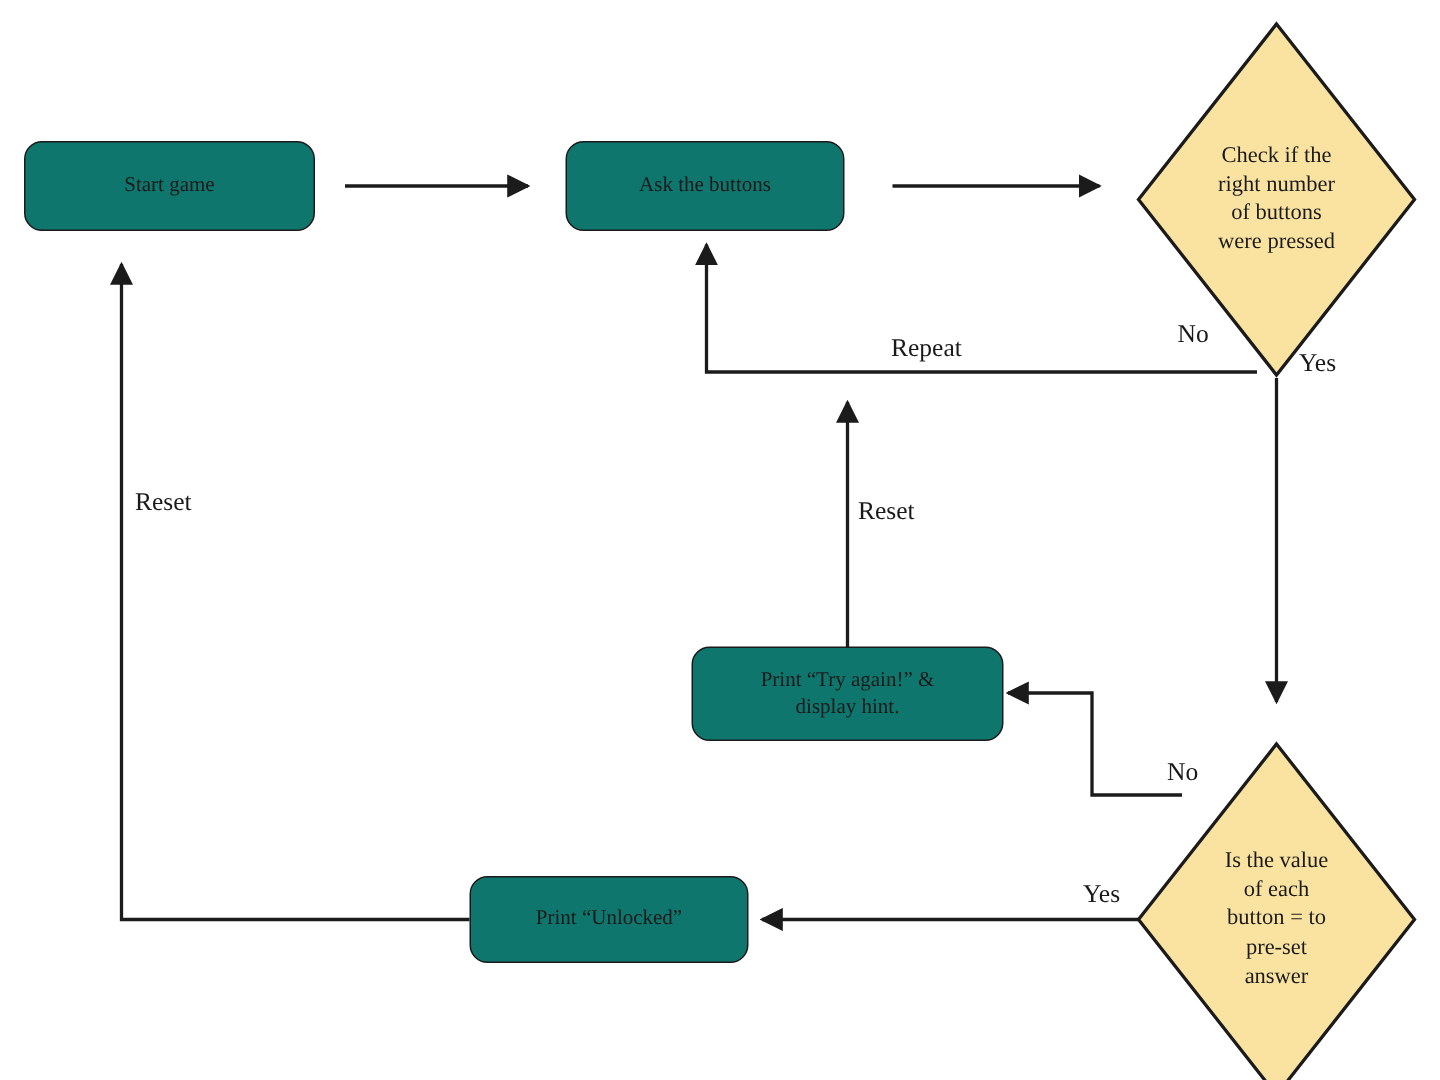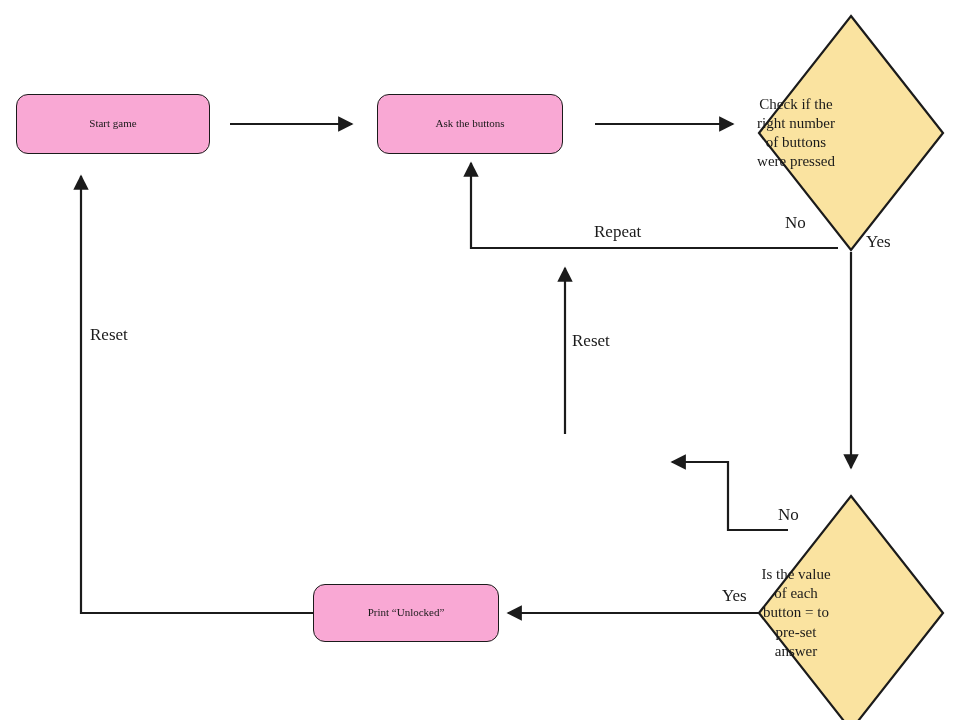--- a/index.html
+++ b/index.html
@@ -26,41 +26,42 @@
   .node {
     position: absolute;
     box-sizing: border-box;
     display: flex;
     align-items: center;
     justify-content: center;
     text-align: center;
     color: #1a1a1a;
   }
   .proc {
-    background: #f9a8d4;
+    background: #0f766e;
     border: 1.6px solid #1b1b1b;
     border-radius: 12px;
-    font-size: 11px;
+    font-size: 14px;
     line-height: 1.25;
     padding: 4px 8px;
   }
   .decision-wrap {
     position: absolute;
   }
   .decision-shape {
     position: absolute;
     left: 0; top: 0;
     width: 100%; height: 100%;
   }
   .decision-label {
     position: absolute;
     left: 0; top: 0;
     width: 100%; height: 100%;
     display: flex;
     align-items: center;
+    justify-content: center;
     text-align: center;
     font-size: 15px;
     line-height: 1.28;
     color: #1a1a1a;
   }
   .decision-label span {
     display: block;
     max-width: 78px;
   }
   .edge-label {
@@ -118,20 +119,24 @@
 
   <div class="decision-wrap" style="left:757px; top:494px; width:188px; height:238px;">
     <svg class="decision-shape" viewBox="0 0 188 238" preserveAspectRatio="none" xmlns="http://www.w3.org/2000/svg">
       <polygon points="94,2 186,119 94,236 2,119" fill="#fae3a0" stroke="#1b1b1b" stroke-width="2.2"></polygon>
     </svg>
     <div class="decision-label">
       <span>Is the value of each button = to pre-set answer</span>
     </div>
   </div>
 
+  <div class="node proc" style="left:461px; top:431px; width:208px; height:63px; flex-direction:column;">
+    <span>Print “Try again!” &amp;</span>
+    <span>display hint.</span>
+  </div>
 
   <div class="node proc" style="left:313px; top:584px; width:186px; height:58px;">
     <span>Print “Unlocked”</span>
   </div>
 
   <div class="edge-label" style="left:594px; top:222px;">Repeat</div>
 
   <div class="edge-label" style="left:785px; top:213px;">No</div>
 
   <div class="edge-label" style="left:866px; top:232px;">Yes</div>

